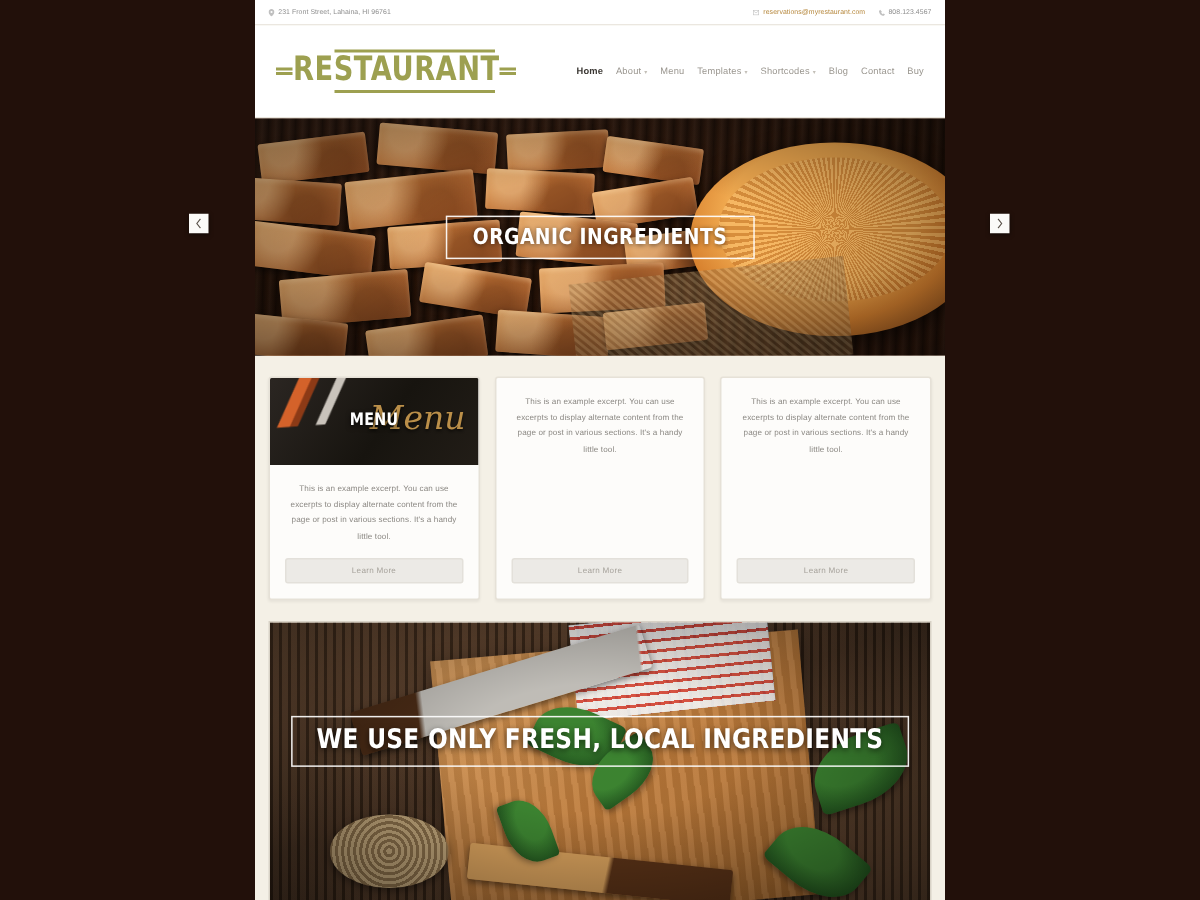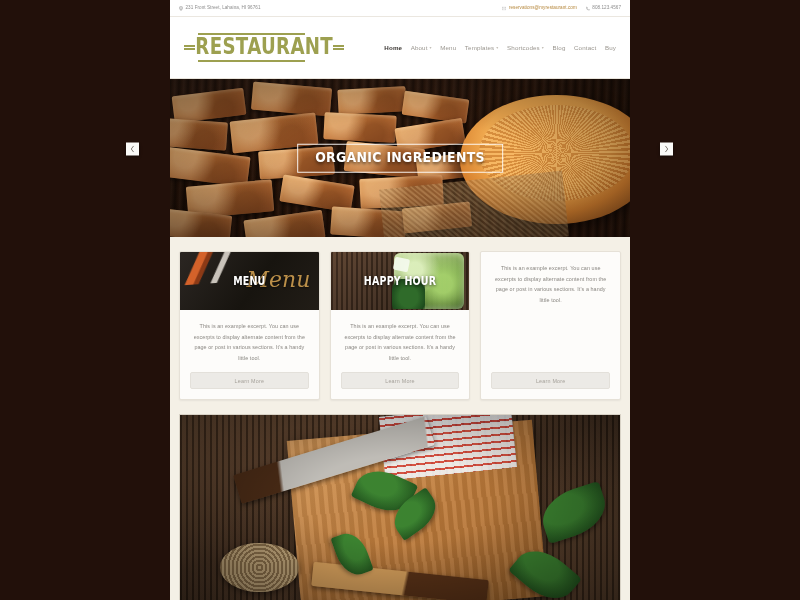--- a/index.html
+++ b/index.html
@@ -38,21 +38,21 @@
 
   
   .header {
     height:62px; background:#ffffff;
     display:flex; align-items:center; justify-content:space-between;
     padding:0 14px; border-bottom:1px solid #e9e5dd;
   }
   .logo { display:flex; align-items:center; gap:3px; user-select:none; }
   .logo-rules { display:flex; flex-direction:column; gap:1.6px; }
   .logo-rules span { display:block; width:11px; height:1.4px; background:#9da050; }
-  .logo-core { display:flex; flex-direction:column; align-items:flex-start; gap:2px; }
+  .logo-core { display:flex; flex-direction:column; align-items:flex-end; gap:2px; }
   .logo-core .bar { width:107px; height:1.8px; background:#9da050; }
   .logo-word {
     font-family:"DejaVu Sans", sans-serif;
     font-weight:700; font-size:17.5px; line-height:1;
     letter-spacing:.3px; color:#9da050;
     transform:scaleX(1.04) scaleY(1.28); transform-origin:center;
     margin:1.5px 0;
   }
 
   .nav { display:flex; align-items:center; gap:8.5px; }
@@ -447,26 +447,20 @@
         </div>
         <div class="card-body">
           <p class="card-excerpt">This is an example excerpt. You can use excerpts to display alternate content from the page or post in various sections. It's a handy little tool.</p>
         </div>
         <div class="card-footer">
           <span class="learn-more">Learn More</span>
         </div>
       </div>
 
       <div class="card">
-        <div class="card-media media-happy">
-          <div class="glass"></div>
-          <div class="mint"></div>
-          <div class="ice"></div>
-          <div class="card-title">HAPPY HOUR</div>
-        </div>
         <div class="card-body">
           <p class="card-excerpt">This is an example excerpt. You can use excerpts to display alternate content from the page or post in various sections. It's a handy little tool.</p>
         </div>
         <div class="card-footer">
           <span class="learn-more">Learn More</span>
         </div>
       </div>
 
       <div class="card">
         <div class="card-body">
@@ -487,20 +481,23 @@
         <div class="promo-knife"></div>
         <div class="promo-knife2"></div>
         <div class="promo-rope"></div>
         <div class="leaf" style="left:40%;top:30%;width:13%;height:20%;transform:rotate(25deg)"></div>
         <div class="leaf" style="left:48%;top:44%;width:11%;height:17%;transform:rotate(-35deg)"></div>
         <div class="leaf" style="right:3%;top:40%;width:15%;height:24%;transform:rotate(-18deg)"></div>
         <div class="leaf" style="right:10%;bottom:4%;width:14%;height:22%;transform:rotate(40deg)"></div>
         <div class="leaf" style="left:34%;bottom:18%;width:10%;height:16%;transform:rotate(70deg)"></div>
         <div class="promo-vig"></div>
       </div>
+      <div class="promo-caption">
+        <div class="promo-caption-text">WE USE ONLY FRESH, LOCAL INGREDIENTS</div>
+      </div>
     </div>
 
   </div>
 
   <div class="arrow-abs slider-arrow prev" style="left:126px;top:149px;">
     <svg viewBox="0 0 6 10">
         <path d="M4.6 0.6L1.2 5l3.4 4.4" fill="none" stroke="#5b534b" stroke-width="1.1"></path>
       </svg>
   </div>
   <div class="arrow-abs slider-arrow next" style="left:660px;top:149px;">

